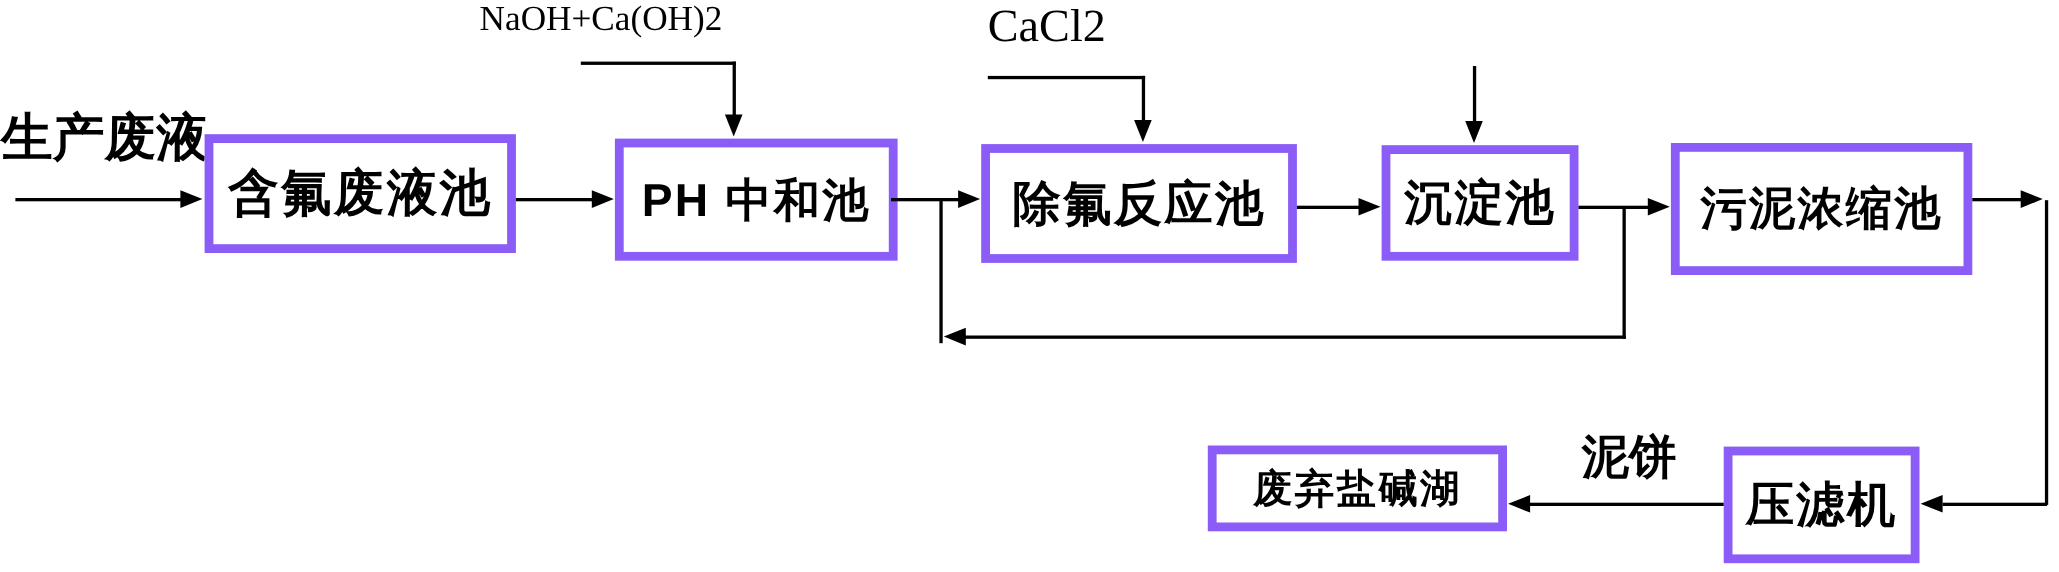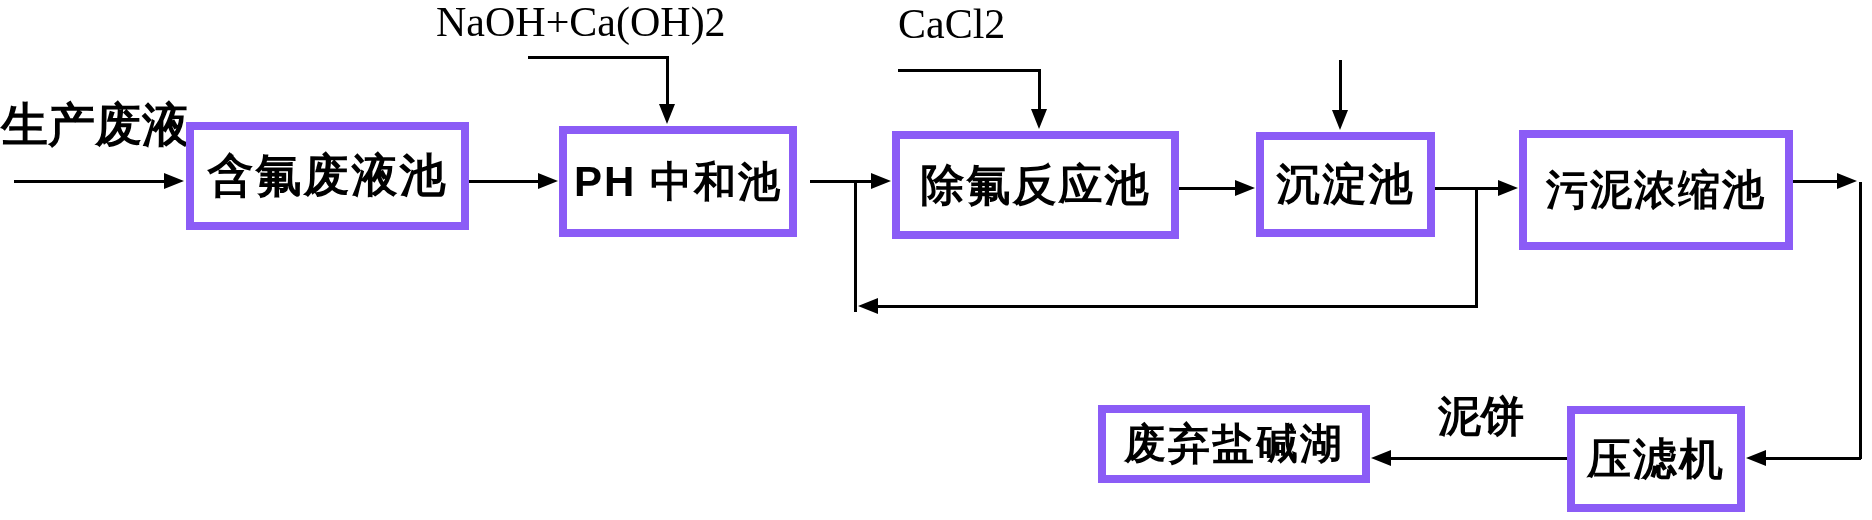--- a/index.html
+++ b/index.html
@@ -39,40 +39,40 @@
   .ah-r{border-top:8px solid transparent;border-bottom:8px solid transparent;border-left:20px solid #000;}
   .ah-l{border-top:8px solid transparent;border-bottom:8px solid transparent;border-right:20px solid #000;}
   .ah-d{border-left:8px solid transparent;border-right:8px solid transparent;border-top:20px solid #000;}
 </style>
 </head>
 <body>
 
 <div id="stage">
 
   <div class="lbl lbl-hei" style="left:1px;  top:100px; font-size:47px;">生产废液</div>
-  <div class="lbl lbl-serif" style="left:436px; top:0px;  font-size:42px;">NaOH+Ca(OH)2</div>
+  <div class="lbl lbl-serif" style="left:436px; top:0px;  font-size:32px;">NaOH+Ca(OH)2</div>
   <div class="lbl lbl-serif" style="left:898px; top:2px;  font-size:42px;">CaCl2</div>
   <div class="lbl lbl-hei" style="left:1438px;top:394px;font-size:43px;">泥饼</div>
 
   <div class="node" style="left:186px; top:122px; width:283px; height:108px; font-size:46px;">
     <span>含氟废液池</span>
   </div>
-  <div class="node" style="left:559px; top:126px; width:238px; height:111px; font-size:42px;">
+  <div class="node" style="left:559px; top:126px; width:257px; height:111px; font-size:42px;">
     <span>PH 中和池</span>
   </div>
   <div class="node" style="left:892px; top:131px; width:287px; height:108px; font-size:44px;">
     <span>除氟反应池</span>
   </div>
   <div class="node" style="left:1256px;top:132px; width:179px; height:105px; font-size:44px;">
     <span>沉淀池</span>
   </div>
   <div class="node" style="left:1519px;top:130px; width:274px; height:120px; font-size:42px;">
     <span>污泥浓缩池</span>
   </div>
-  <div class="node" style="left:1098px;top:405px; width:272px; height:78px; font-size:42px;">
+  <div class="node" style="left:1098px;top:405px; width:272px; height:78px; font-size:36px;">
     <span>废弃盐碱湖</span>
   </div>
   <div class="node" style="left:1567px;top:406px; width:178px; height:106px; font-size:44px;">
     <span>压滤机</span>
   </div>
 
   <div class="hline" style="left:14px; top:180px; width:152px;"></div>
   <div class="ah ah-r" style="left:164px; top:173px;"></div>
 
   <div class="hline" style="left:469px; top:180px; width:72px;"></div>

